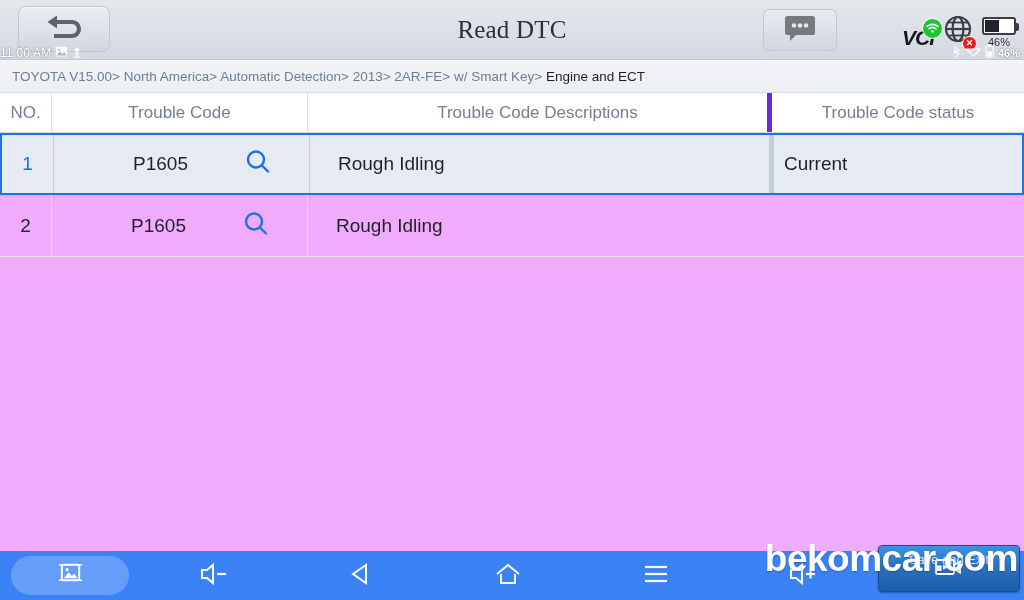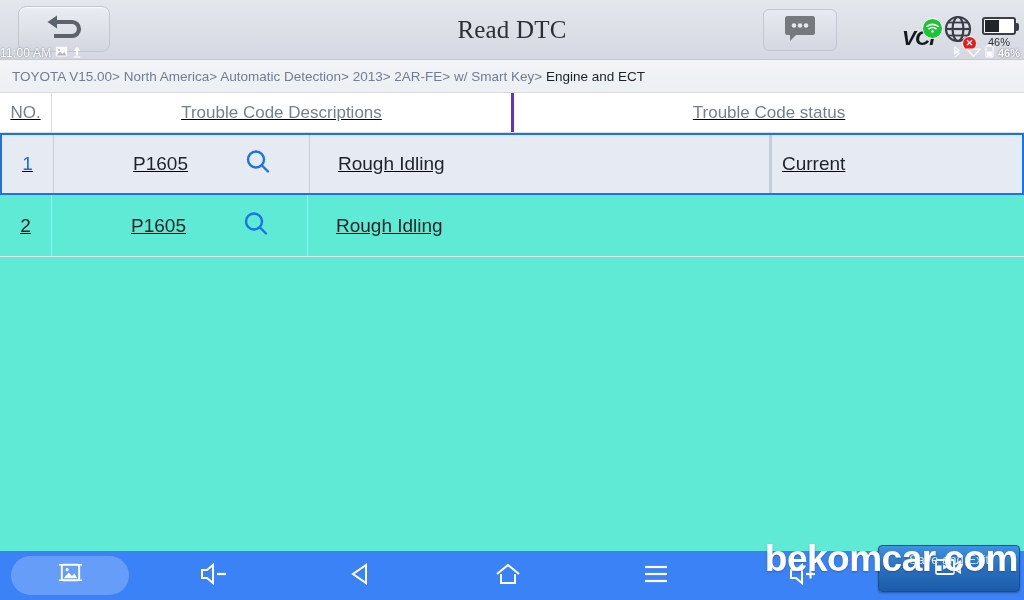--- a/index.html
+++ b/index.html
@@ -90,33 +90,33 @@
     flex: 0 0 33px; height: 33px;
     background: linear-gradient(to bottom, #f2f4f7 0%, #eceff3 100%);
     border-bottom: 1px solid #d7dbe1;
     display: flex; align-items: center; padding-left: 12px;
   }
   .crumbs { font-size: 13.5px; color: #6f7e93; white-space: nowrap; }
   .crumbs .sep { color: #6f7e93; }
   .crumbs .last { color: #1d2126; }
 
   
-  .table { flex: 1 1 auto; background: #5eead4; position: relative; text-decoration: underline; }
+  .table { flex: 1 1 auto; background: #f0abfc; position: relative; }
   .thead {
     display: flex; height: 40px; align-items: center;
     border-bottom: 1px solid #d9dde3; background: #fff;
   }
   .thead > div {
     font-size: 17px; color: #74808f; text-align: center;
     display: flex; align-items: center; justify-content: center; height: 100%;
   }
   .c-no    { width: 51px;  flex: 0 0 51px; }
   .c-code  { width: 256px; flex: 0 0 256px; border-left: 1px solid #d9dde3; }
   .c-desc  { width: 460px; flex: 0 0 460px; border-left: 1px solid #d9dde3; }
-  .c-stat  { flex: 1 1 auto; border-left: 3px solid #6d28d9; }
+  .c-stat  { flex: 1 1 auto; border-left: 5px solid #6d28d9; }
 
   .trow { display: flex; height: 62px; align-items: stretch; border-bottom: 1px solid #e1e4e9; }
   .trow > div { display: flex; align-items: center; font-size: 19px; color: #1f2328; }
   .trow .c-no { justify-content: center; }
   .trow .c-code { justify-content: center; position: relative; }
   .trow .c-desc { padding-left: 28px; }
   .trow .c-stat { padding-left: 10px; }
   .code-text { margin-right: 42px; }
   .mag { position: absolute; left: 190px; top: 50%; transform: translateY(-50%); }
 
@@ -274,20 +274,21 @@
       <span>2AR-FE</span><span class="sep">&gt;</span>
       <span>w/ Smart Key</span><span class="sep">&gt;</span>
       <span class="last">Engine and ECT</span>
     </div>
   </div>
 
   <div class="table">
 
     <div class="thead">
       <div class="c-no">NO.</div>
+      <div class="c-code">Trouble Code</div>
       <div class="c-desc">Trouble Code Descriptions</div>
       <div class="c-stat">Trouble Code status</div>
     </div>
 
     <div class="trow selected">
       <div class="c-no">1</div>
       <div class="c-code">
         <span class="code-text">P1605</span>
         <span class="mag">
           <svg width="28" height="28" viewBox="0 0 28 28">

